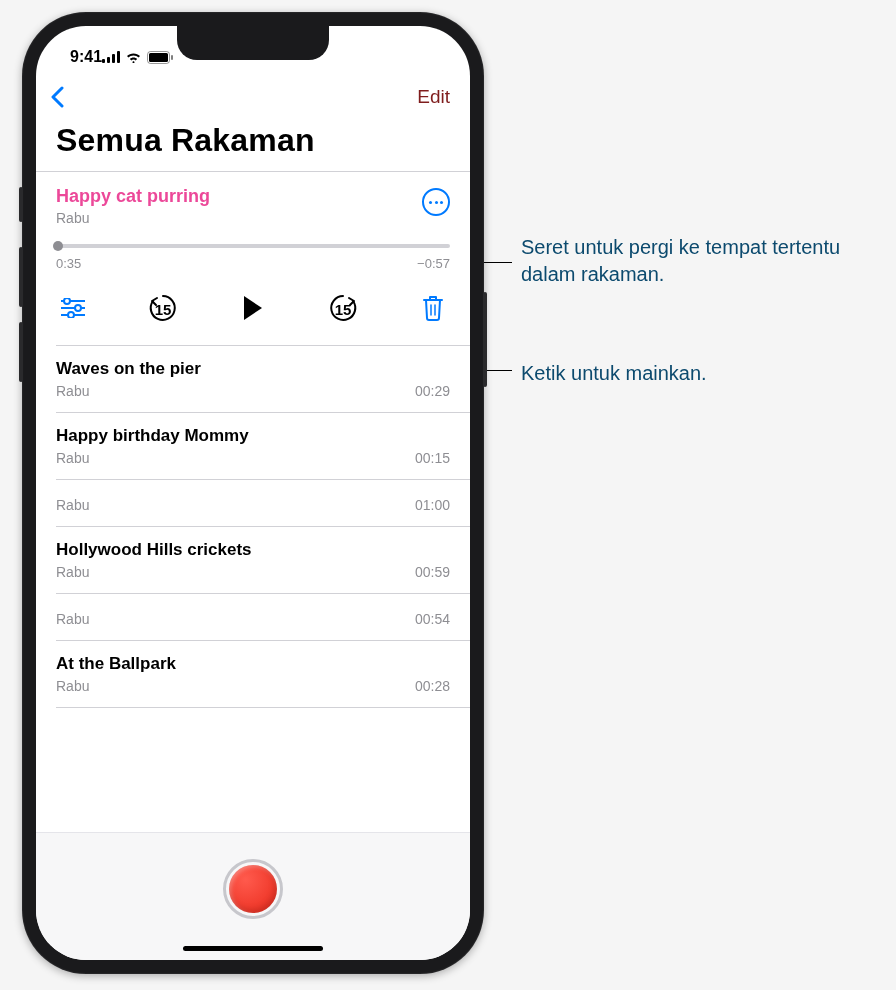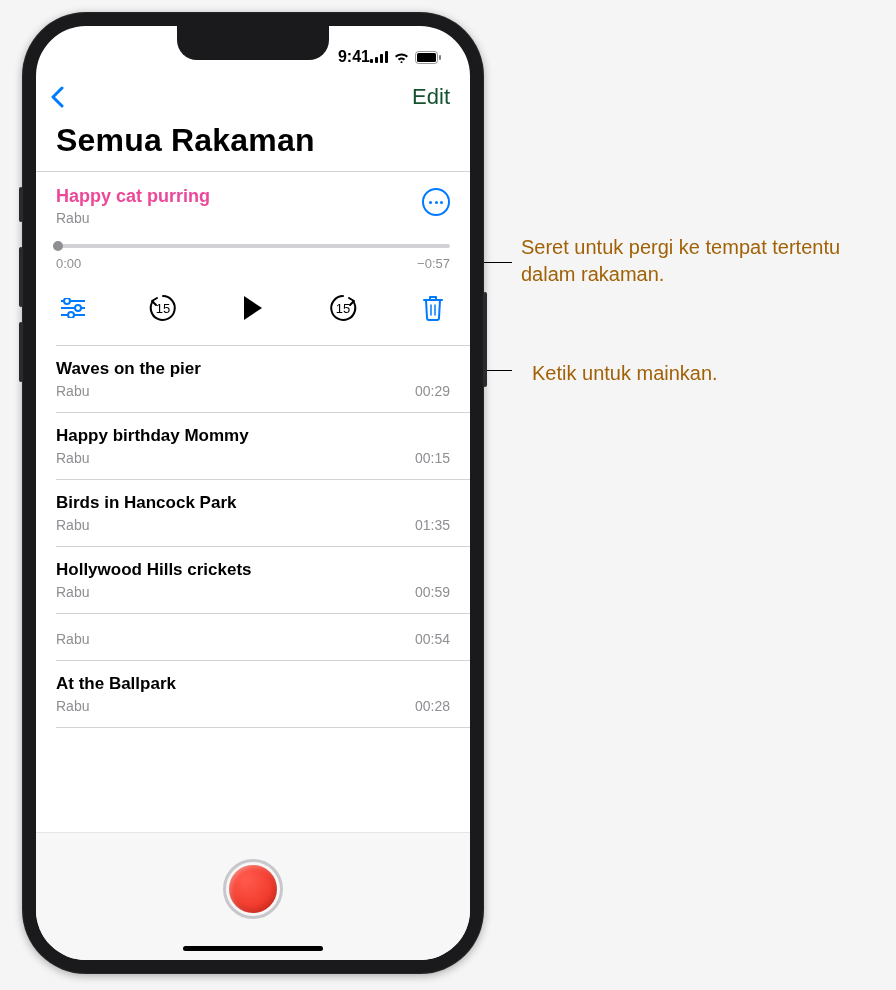--- a/index.html
+++ b/index.html
@@ -50,21 +50,21 @@
       transform: translateX(-50%);
       width: 152px;
       height: 34px;
       background: #1a1a1c;
       border-bottom-left-radius: 20px;
       border-bottom-right-radius: 20px;
       z-index: 100;
     }
     .status-bar {
       display: flex;
-      justify-content: flex-end;
+      justify-content: flex-start;
       align-items: center;
       padding: 14px 28px 0 34px;
       height: 48px;
       font-size: 16px;
       font-weight: 600;
     }
     .status-right {
       display: flex;
       align-items: center;
       gap: 5px;
@@ -75,22 +75,22 @@
       align-items: center;
       padding: 10px 20px 8px 14px;
       height: 44px;
     }
     .back-chevron {
       color: #007AFF;
       display: flex;
       align-items: center;
     }
     .edit-btn {
-      color: #14532d;
-      font-size: 22px;
+      color: #7f1d1d;
+      font-size: 19px;
     }
     .page-title {
       font-size: 32px;
       font-weight: 700;
       padding: 4px 20px 12px 20px;
       letter-spacing: 0.2px;
     }
     .divider {
       height: 1px;
       background: #d1d1d6;
@@ -183,22 +183,22 @@
     .skip-wrap {
       position: relative;
       width: 30px;
       height: 30px;
     }
     .skip-num {
       position: absolute;
       top: 50%;
       left: 50%;
       transform: translate(-50%, -44%);
-      font-size: 13px;
-      font-weight: 400;
+      font-size: 15px;
+      font-weight: 700;
     }
     .list-item {
       padding: 13px 20px 13px 20px;
     }
     .list-title {
       font-size: 17px;
       font-weight: 600;
     }
     .list-meta {
       display: flex;
@@ -243,25 +243,25 @@
       transform: translateX(-50%);
       width: 140px;
       height: 5px;
       background: #000;
       border-radius: 3px;
     }
     
     .callout {
       position: absolute;
       font-size: 20px;
-      color: #a16207;
+      color: #0c4a6e;
       line-height: 1.35;
     }
     .callout-1 { left: 521px; top: 234px; }
-    .callout-2 { left: 532px; top: 360px; }
+    .callout-2 { left: 521px; top: 360px; }
     .callout-line {
       position: absolute;
       background: #000;
     }
   </style>
 </head>
 <body>
 
 <div class="callout-line" style="left:79px; top:262px; width:433px; height:1px;"></div>
 <div class="callout-line" style="left:247px; top:370px; width:265px; height:1px;"></div>
@@ -324,21 +324,21 @@
               <span></span>
             </div>
         </div>
       </div>
 
       <div class="scrubber-area">
         <div class="scrubber-track">
           <div class="scrubber-knob"></div>
         </div>
         <div class="time-labels">
-          <span>0:00</span>
+          <span>0:35</span>
           <span>−0:57</span>
         </div>
       </div>
 
       <div class="controls-row">
         <div class="ctrl-icon">
           <svg width="24" height="20" viewBox="0 0 24 20">
             <line x1="0" y1="3" x2="24" y2="3" stroke="#007AFF" stroke-width="2" stroke-linecap="round"></line>
             <circle cx="6" cy="3" r="3" fill="#fff" stroke="#007AFF" stroke-width="2"></circle>
             <line x1="0" y1="10" x2="24" y2="10" stroke="#007AFF" stroke-width="2" stroke-linecap="round"></line>
@@ -391,24 +391,23 @@
         <div class="divider"></div>
         <div class="list-item">
     <div class="list-title">Happy birthday Mommy</div>
     <div class="list-meta">
       <span>Rabu</span>
       <span>00:15</span>
     </div>
         </div>
         <div class="divider"></div>
         <div class="list-item">
-    <div class="list-title">Birds in Hancock Park</div>
-    <div class="list-meta">
-      <span>Rabu</span>
-      <span>01:35</span>
+    <div class="list-meta">
+      <span>Rabu</span>
+      <span>01:00</span>
     </div>
         </div>
         <div class="divider"></div>
         <div class="list-item">
     <div class="list-title">Hollywood Hills crickets</div>
     <div class="list-meta">
       <span>Rabu</span>
       <span>00:59</span>
     </div>
         </div>

